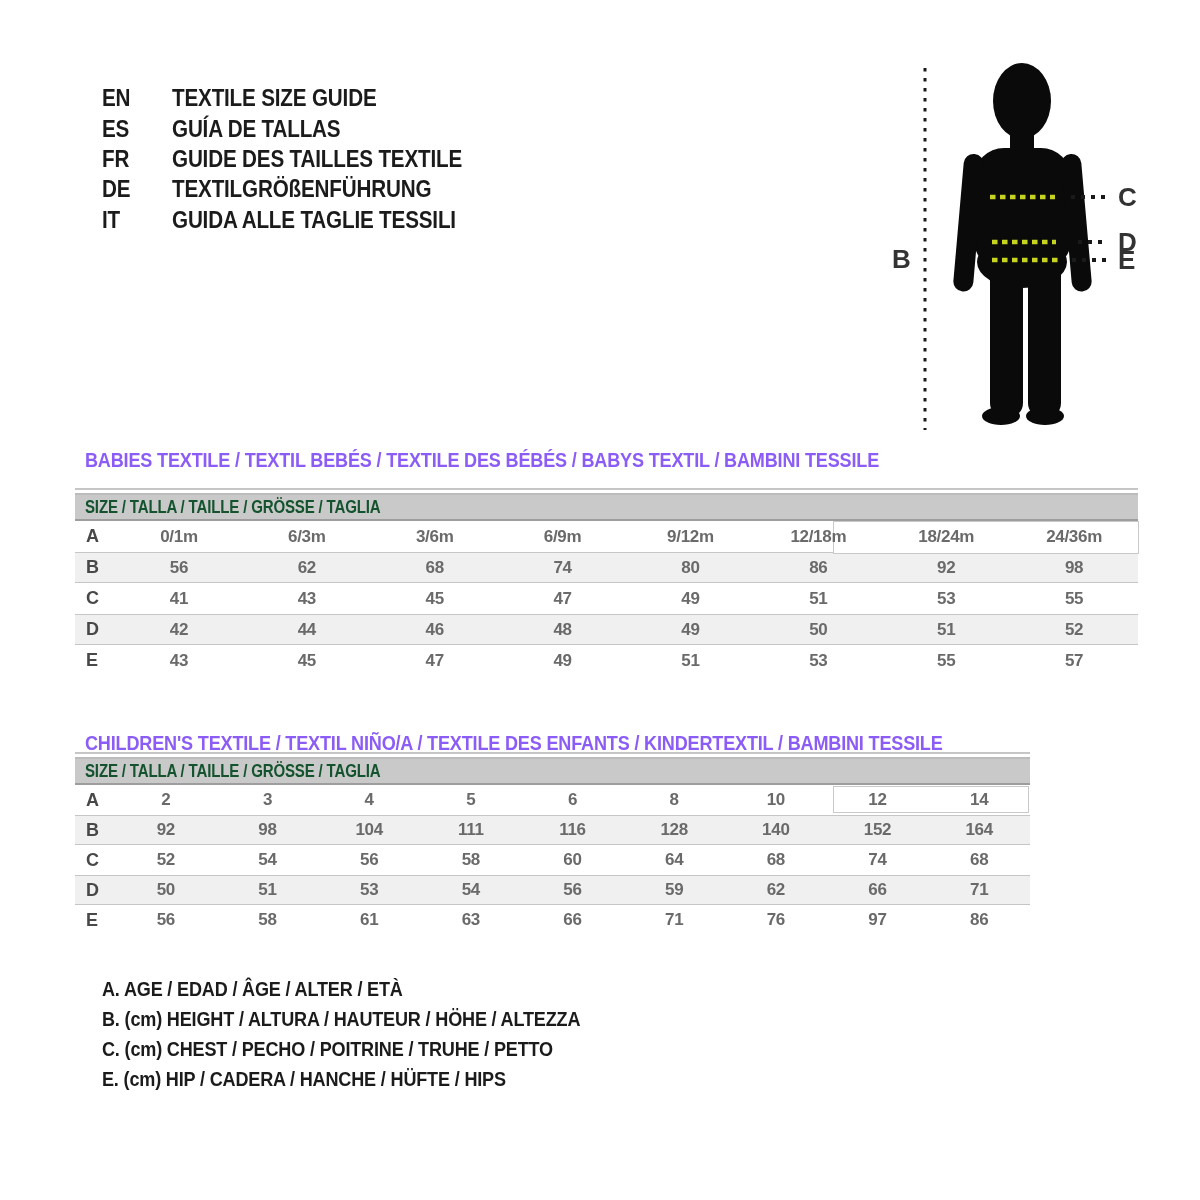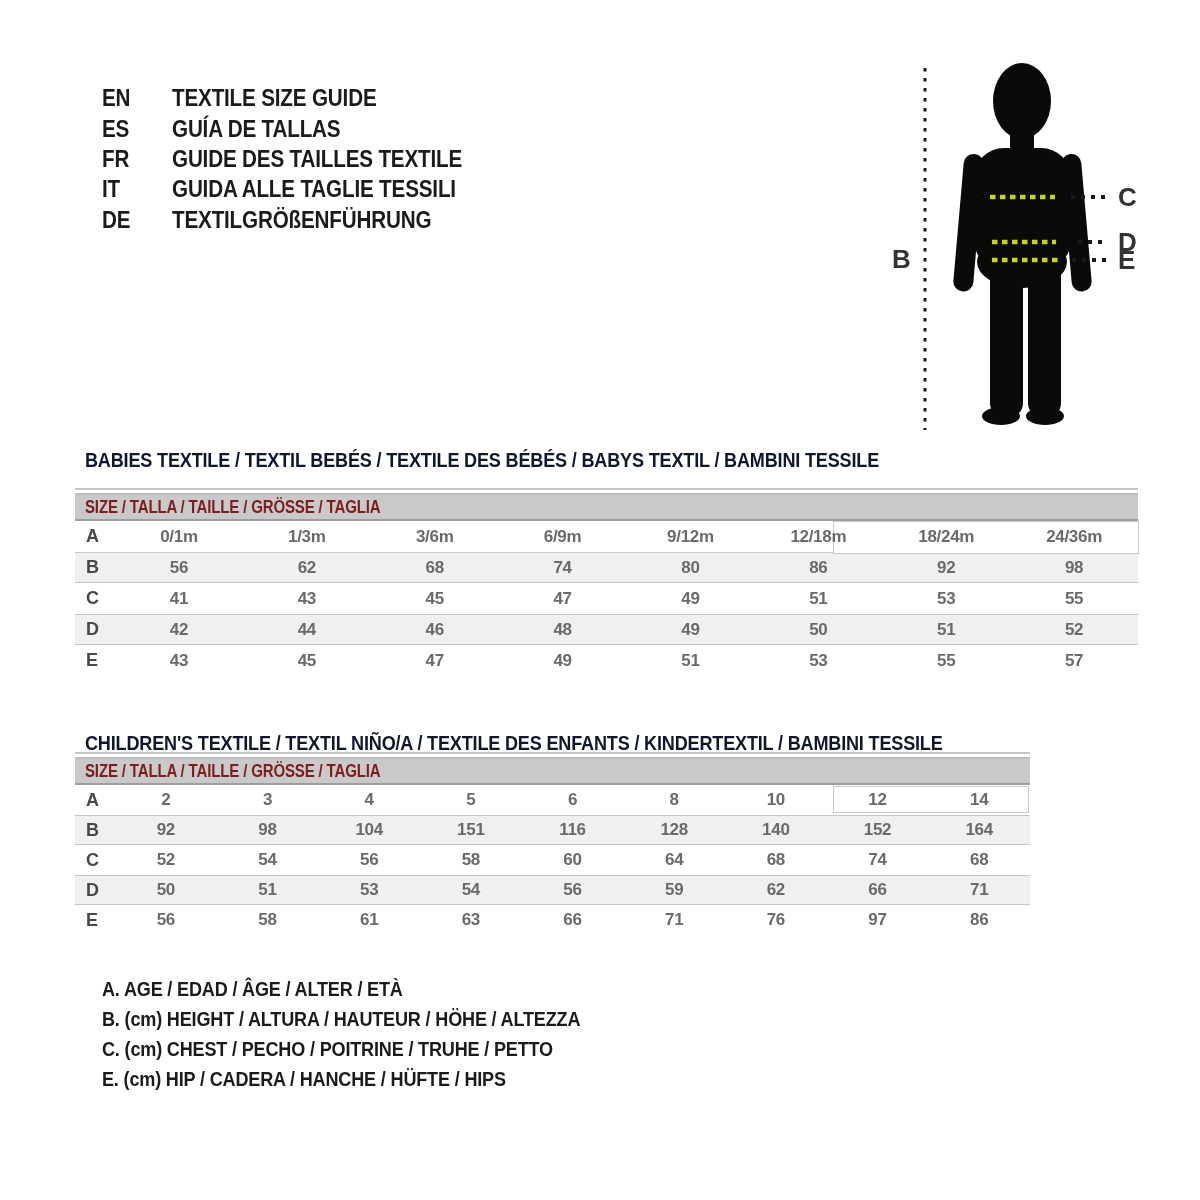--- a/index.html
+++ b/index.html
@@ -13,37 +13,37 @@
   
   .lang-block{position:absolute;left:85px;top:83px;margin-left:17px;}
   .lang-row{display:flex;height:30.4px;align-items:center;font-size:24px;font-weight:bold;}
   .lang-code{width:70px;flex:0 0 70px;}
 
   
   .figure{position:absolute;left:870px;top:40px;}
   .figure text{font-family:"Liberation Sans",sans-serif;font-weight:bold;font-size:26px;fill:#333;}
 
   
-  .section-heading{position:absolute;left:85px;font-size:21px;font-weight:bold;color:#0f172a;}
+  .section-heading{position:absolute;left:85px;font-size:21px;font-weight:bold;color:#8b5cf6;}
   .heading-babies{top:448px;}
   .heading-children{top:723px;margin-top:8px;}
 
   
   .topline{position:absolute;left:75px;height:2px;background:#c6c6c6;}
   .topline-babies{top:488px;width:1063px;}
   .topline-children{top:752px;width:955px;}
 
   .table{position:absolute;left:75px;}
   .table-babies{top:493px;width:1063px;}
   .table-children{top:757px;width:955px;}
 
   .size-bar{
     height:28px;background:#c9c9c9;border-top:2px solid #bcbcbc;border-bottom:2px solid #9d9d9d;
     box-sizing:border-box;display:flex;align-items:center;padding-left:10px;
-    color:#7f1d1d;font-weight:bold;font-size:17.5px;
+    color:#14532d;font-weight:bold;font-size:17.5px;
   }
   .trow{display:grid;align-items:center;box-sizing:border-box;}
   .table-babies .trow{grid-template-columns:40px repeat(8,1fr);height:31px;}
   .table-children .trow{grid-template-columns:40px repeat(9,1fr);height:30px;}
   .trow.stripe{background:#f0f0f0;border-top:1px solid #c6c6c6;border-bottom:1px solid #c6c6c6;}
   .cell{position:relative;z-index:2;text-align:center;font-weight:bold;font-size:17px;color:#6a6a6a;letter-spacing:-.3px;}
   .cell.rowlabel{text-align:left;padding-left:11px;color:#484848;font-size:18px;}
 
   .hl{position:absolute;background:#ffffff;border:1px solid #c9c9c9;box-sizing:border-box;z-index:1;}
   .hl-babies{left:833px;top:521px;width:306px;height:33px;}
@@ -63,26 +63,26 @@
     </div>
     <div class="lang-row">
       <span class="lang-code"><span class="cond">ES</span></span>
       <span class="cond">GUÍA DE TALLAS</span>
     </div>
     <div class="lang-row">
       <span class="lang-code"><span class="cond">FR</span></span>
       <span class="cond">GUIDE DES TAILLES TEXTILE</span>
     </div>
     <div class="lang-row">
+      <span class="lang-code"><span class="cond">DE</span></span>
+      <span class="cond">TEXTILGRÖßENFÜHRUNG</span>
+    </div>
+    <div class="lang-row">
       <span class="lang-code"><span class="cond">IT</span></span>
       <span class="cond">GUIDA ALLE TAGLIE TESSILI</span>
-    </div>
-    <div class="lang-row">
-      <span class="lang-code"><span class="cond">DE</span></span>
-      <span class="cond">TEXTILGRÖßENFÜHRUNG</span>
     </div>
   </div>
 
 <svg class="figure" width="300" height="420" viewBox="0 0 300 420">
 
   <line x1="55" y1="28" x2="55" y2="390" stroke="#1a1a1a" stroke-width="3" stroke-dasharray="3.5 6.5"></line>
   <text x="22" y="228">B</text>
 
   <g fill="#0a0a0a">
     <ellipse cx="152" cy="61" rx="29" ry="38"></ellipse>
@@ -115,21 +115,21 @@
 </div>
 <div class="topline topline-babies"></div>
 <div class="table table-babies">
   <div class="size-bar">
     <span class="cond">SIZE / TALLA / TAILLE / GRÖSSE / TAGLIA</span>
   </div>
   <div id="babies-rows">
       <div class="trow">
         <div class="cell rowlabel">A</div>
         <div class="cell">0/1m</div>
-        <div class="cell">1/3m</div>
+        <div class="cell">6/3m</div>
         <div class="cell">3/6m</div>
         <div class="cell">6/9m</div>
         <div class="cell">9/12m</div>
         <div class="cell">12/18m</div>
         <div class="cell">18/24m</div>
         <div class="cell">24/36m</div>
       </div>
       <div class="trow stripe">
         <div class="cell rowlabel">B</div>
         <div class="cell">56</div>
@@ -197,21 +197,21 @@
         <div class="cell">8</div>
         <div class="cell">10</div>
         <div class="cell">12</div>
         <div class="cell">14</div>
       </div>
       <div class="trow stripe">
         <div class="cell rowlabel">B</div>
         <div class="cell">92</div>
         <div class="cell">98</div>
         <div class="cell">104</div>
-        <div class="cell">151</div>
+        <div class="cell">111</div>
         <div class="cell">116</div>
         <div class="cell">128</div>
         <div class="cell">140</div>
         <div class="cell">152</div>
         <div class="cell">164</div>
       </div>
       <div class="trow">
         <div class="cell rowlabel">C</div>
         <div class="cell">52</div>
         <div class="cell">54</div>

